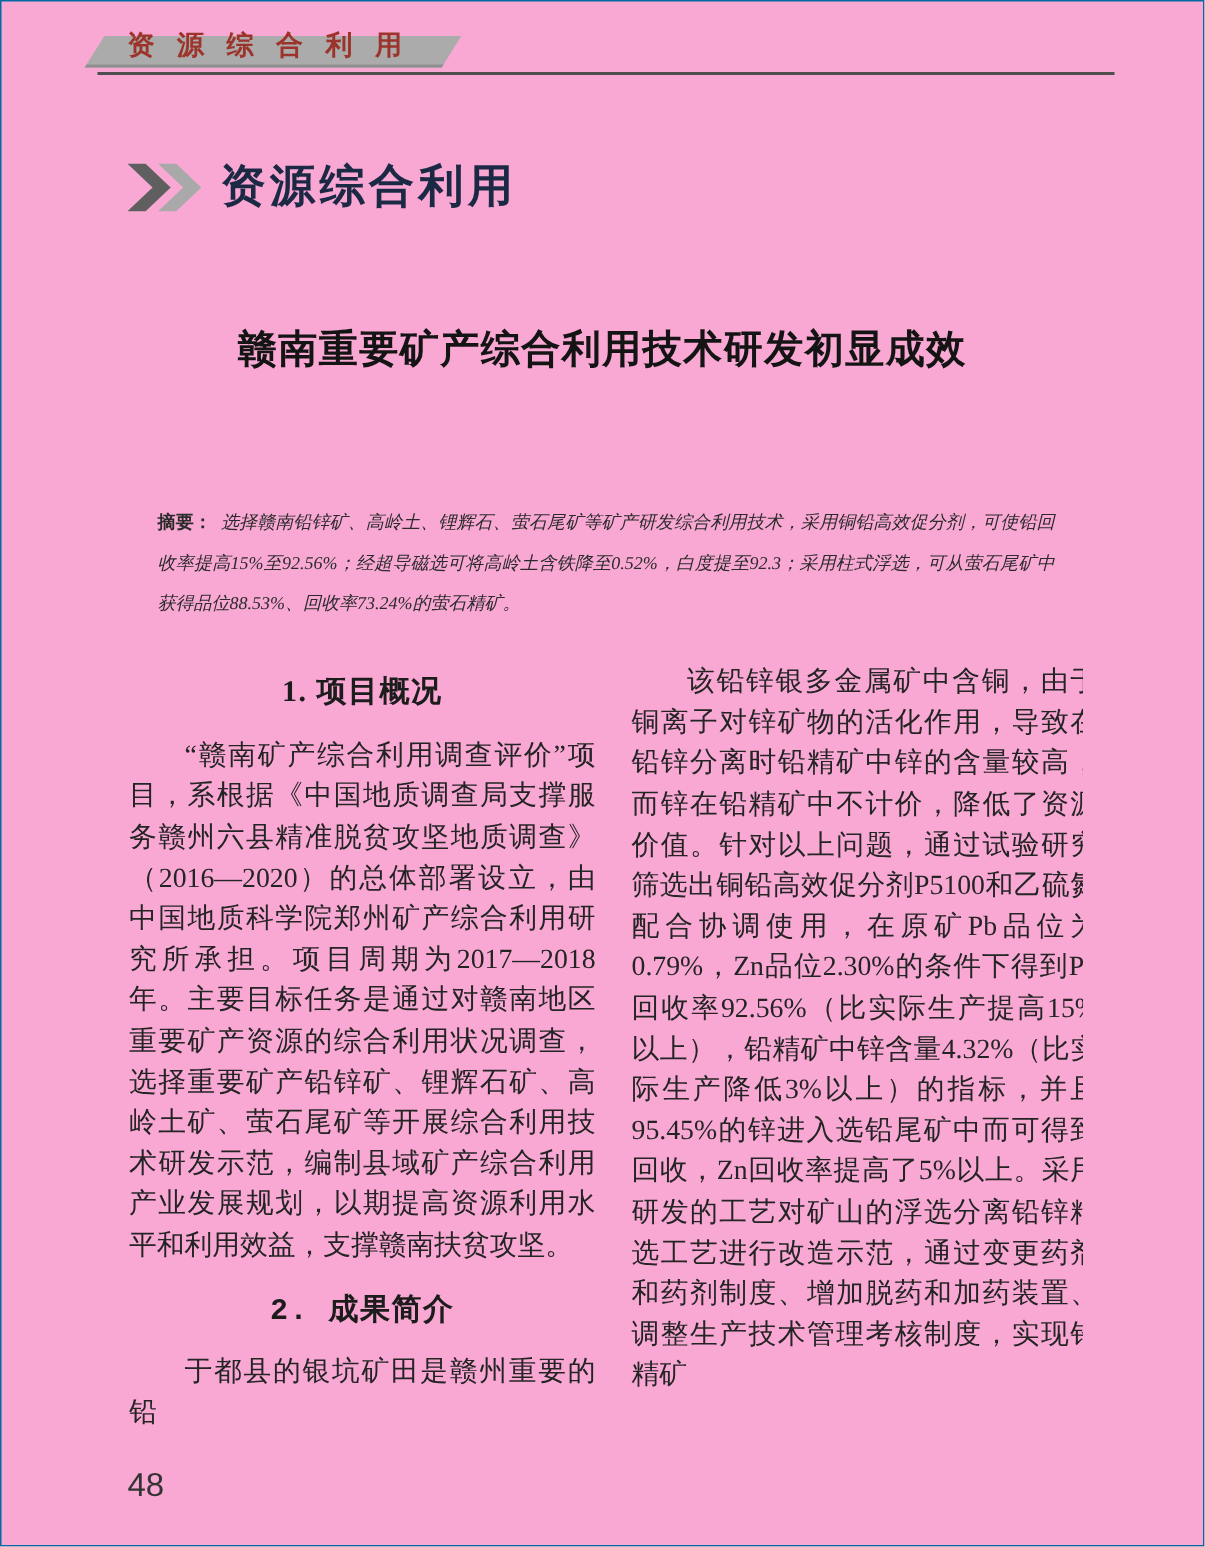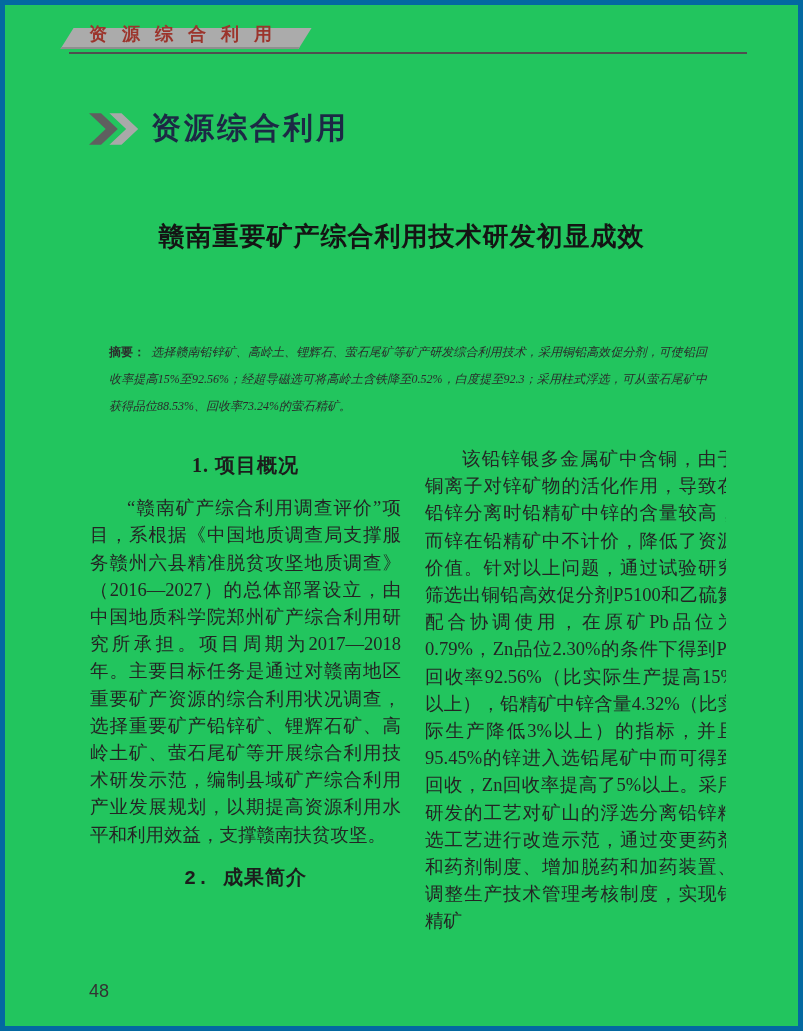--- a/index.html
+++ b/index.html
@@ -1,21 +1,21 @@
 <!DOCTYPE html>
 <html lang="zh"><head>
 <meta charset="utf-8">
 <style>
   html, body { margin: 0; padding: 0; background: #e8e8e8; }
   .page {
     position: relative;
     width: 803px; height: 1031px;
     margin: 0 auto;
-    background: #22c55e;
-    border: 5px solid #0369a1;
+    background: #f9a8d4;
+    border: 1px solid #0369a1;
     box-sizing: border-box;
     overflow: hidden;
     font-family: "Liberation Serif", "DejaVu Serif", serif;
     color: #242424;
   }
 
   
   .banner { position: absolute; top: 17px; left: 62px; width: 250px; height: 26px; }
   .banner-shape {
     position: absolute; top: 6px; left: 0; width: 238px; height: 19px;
@@ -78,21 +78,21 @@
   }
   .col h2.second { margin: 16px 0 14px 0; font-family: Liberation Mono, monospace; }
   .subsection { margin: 4px 0 8px 0; font-size: 18.5px; line-height: 28px; font-weight: bold; }
   .subsection .num { font-style: normal; margin-right: 18px; }
   .subsection .subttl { font-style: italic; letter-spacing: 1px; }
 
   
   .page-number {
     position: absolute; left: 84px; top: 976px;
     font-family: "Liberation Sans", "DejaVu Sans", sans-serif;
-    font-size: 18px; color: #333;
+    font-size: 22px; color: #333;
   }
 </style>
 </head>
 <body>
 
 <div class="page">
 
   <div class="banner">
     <span class="banner-shape"></span>
     <span class="banner-text">资源综合利用</span>
@@ -108,22 +108,23 @@
   </div>
 
   <h1 class="article-title">赣南重要矿产综合利用技术研发初显成效</h1>
 
   <p class="abstract"><span class="abstract-label">摘要：</span><span>选择赣南铅锌矿、高岭土、锂辉石、萤石尾矿等矿产研发综合利用技术，采用铜铅高效促分剂，可使铅回收率提高15%至92.56%；经超导磁选可将高岭土含铁降至0.52%，白度提至92.3；采用柱式浮选，可从萤石尾矿中获得品位88.53%、回收率73.24%的萤石精矿。</span></p>
 
   <div class="columns">
 
     <div class="col">
       <h2>1. 项目概况</h2>
-      <p class="indent">“赣南矿产综合利用调查评价”项目，系根据《中国地质调查局支撑服务赣州六县精准脱贫攻坚地质调查》（2016—2027）的总体部署设立，由中国地质科学院郑州矿产综合利用研究所承担。项目周期为2017—2018年。主要目标任务是通过对赣南地区重要矿产资源的综合利用状况调查，选择重要矿产铅锌矿、锂辉石矿、高岭土矿、萤石尾矿等开展综合利用技术研发示范，编制县域矿产综合利用产业发展规划，以期提高资源利用水平和利用效益，支撑赣南扶贫攻坚。</p>
+      <p class="indent">“赣南矿产综合利用调查评价”项目，系根据《中国地质调查局支撑服务赣州六县精准脱贫攻坚地质调查》（2016—2020）的总体部署设立，由中国地质科学院郑州矿产综合利用研究所承担。项目周期为2017—2018年。主要目标任务是通过对赣南地区重要矿产资源的综合利用状况调查，选择重要矿产铅锌矿、锂辉石矿、高岭土矿、萤石尾矿等开展综合利用技术研发示范，编制县域矿产综合利用产业发展规划，以期提高资源利用水平和利用效益，支撑赣南扶贫攻坚。</p>
       <h2 class="second">2. 成果简介</h2>
+      <p class="indent">于都县的银坑矿田是赣州重要的铅</p>
     </div>
 
     <div class="col">
       <p class="indent">该铅锌银多金属矿中含铜，由于铜离子对锌矿物的活化作用，导致在铅锌分离时铅精矿中锌的含量较高，而锌在铅精矿中不计价，降低了资源价值。针对以上问题，通过试验研究筛选出铜铅高效促分剂P5100和乙硫氮配合协调使用，在原矿Pb品位为0.79%，Zn品位2.30%的条件下得到Pb回收率92.56%（比实际生产提高15%以上），铅精矿中锌含量4.32%（比实际生产降低3%以上）的指标，并且95.45%的锌进入选铅尾矿中而可得到回收，Zn回收率提高了5%以上。采用研发的工艺对矿山的浮选分离铅锌精选工艺进行改造示范，通过变更药剂和药剂制度、增加脱药和加药装置、调整生产技术管理考核制度，实现铅精矿</p>
     </div>
 
   </div>
 
   <div class="page-number">48</div>
 

